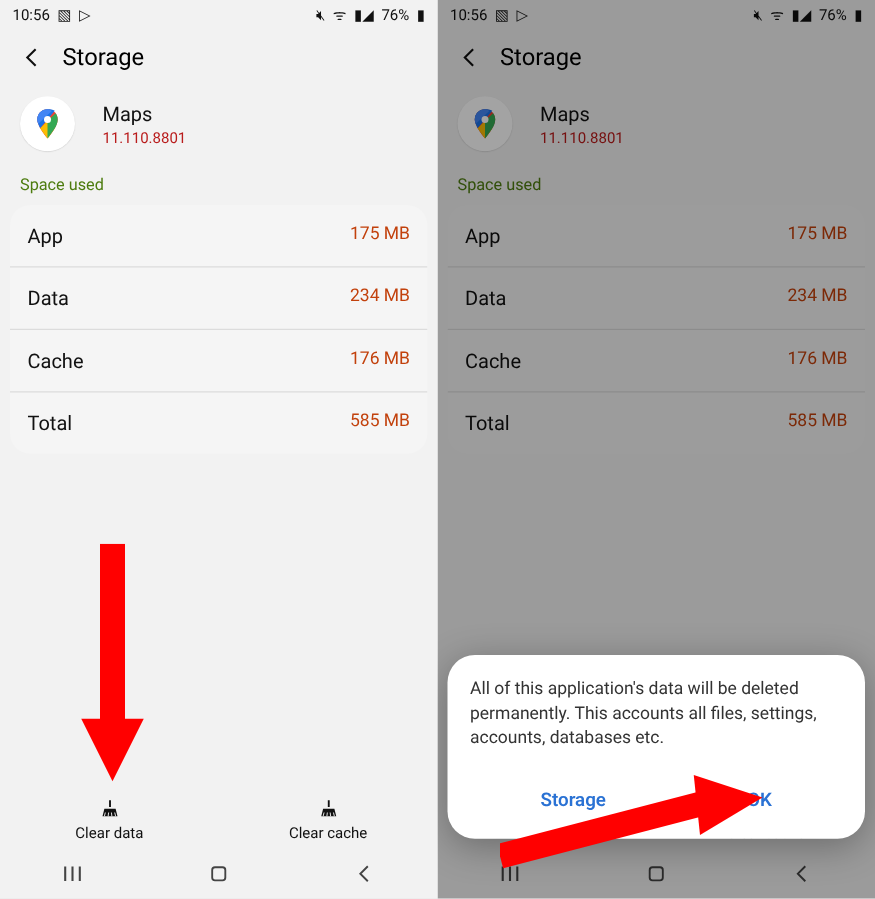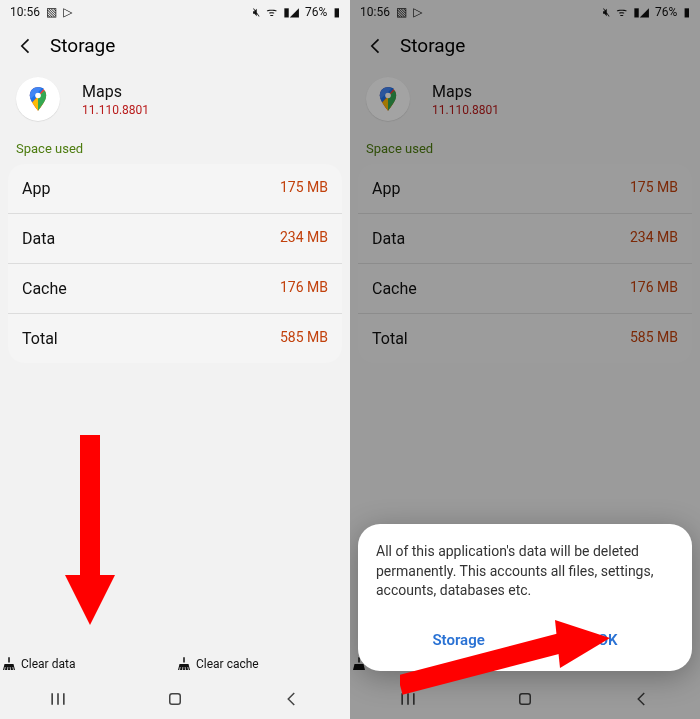--- a/index.html
+++ b/index.html
@@ -26,21 +26,21 @@
   
   .sec-label { font-size: 13px; color:#4d7c0f; padding: 0 16px 8px 16px; }
   .card { background: rgba(255,255,255,0.22); margin: 0 8px; border-radius: 16px; overflow:hidden; }
   .row { display:flex; justify-content:space-between; padding: 15px 14px; border-bottom: 1px solid rgba(0,0,0,0.10); }
   .row:last-child { border-bottom: none; }
   .row .k { font-size: 16px; color:#111; }
   .row .v { font-size: 14px; color:#c2410c; }
 
   
   .actions { margin-top:auto; display:flex; }
-  .action { flex:1; display:flex; align-items:center; gap:3px; padding: 10px 0 6px 0; }
+  .action { flex:1; display:flex; flex-direction:column; align-items:center; gap:3px; padding: 10px 0 6px 0; }
   .action .ic { width:18px; height:18px; color:#111; }
   .action .lbl { font-size:12px; color:#111; }
 
   
   .navbar { height: 40px; display:flex; align-items:center; justify-content:space-around; }
   .navbtn { width:22px; height:22px; display:flex; align-items:center; justify-content:center; color:#444; }
   .dialog { position:absolute; left: 8px; right: 8px; bottom: 48px; background:#fff; border-radius: 22px; padding: 18px 18px 8px 18px; z-index: 7; box-shadow: 0 6px 30px rgba(0,0,0,0.3); }
   .dialog-msg { font-size: 14px; line-height: 1.4; color:#333; }
   .dialog-btns { display:flex; justify-content:space-around; margin-top: 22px; padding-bottom: 6px; }
   .dlg-btn { font-size: 15px; font-weight: 600; color:#2a72d4; padding: 8px 18px; }

